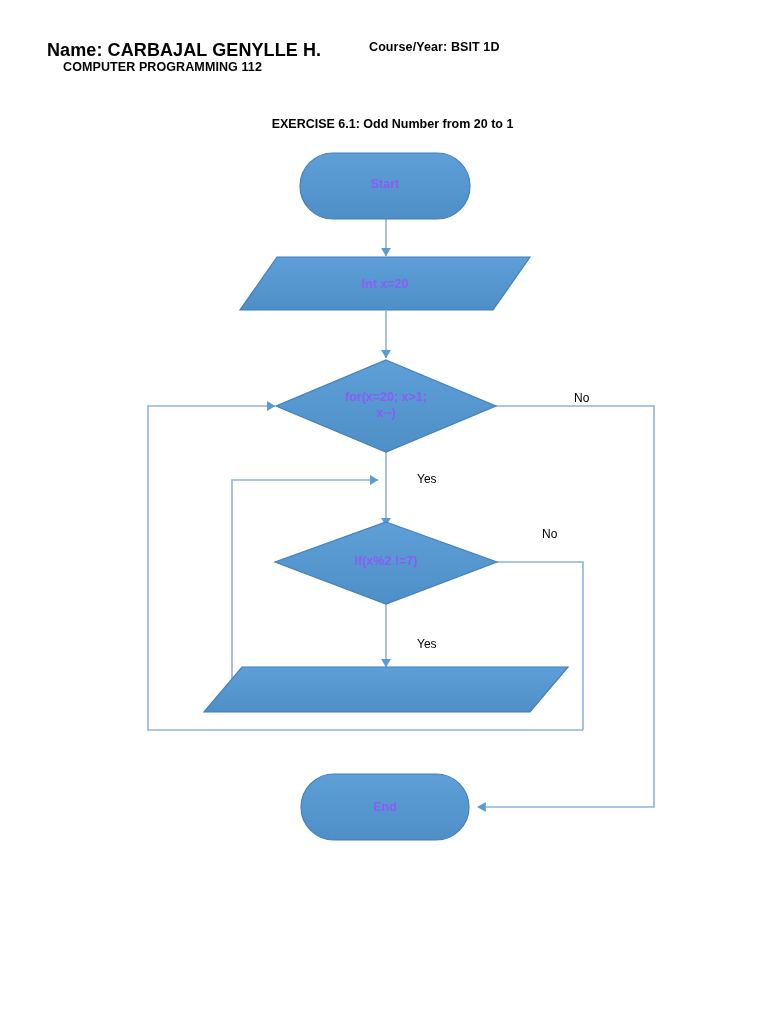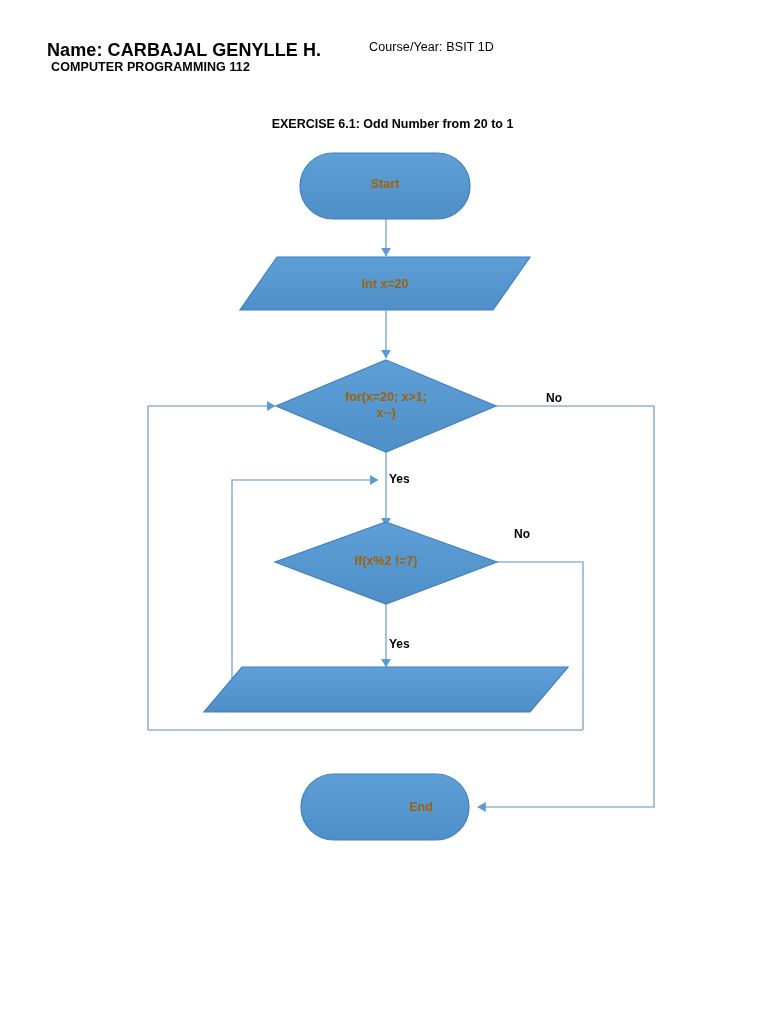--- a/index.html
+++ b/index.html
@@ -34,26 +34,26 @@
     top: 0;
     font-size: 18px;
     font-weight: bold;
     letter-spacing: 0.1px;
   }
   .hdr-course {
     position: absolute;
     left: 322px;
     top: 0;
     font-size: 12.5px;
-    font-weight: normal;
+    font-weight: bold;
     letter-spacing: 0.1px;
   }
   .hdr-subject {
     position: absolute;
-    left: 4px;
+    left: 16px;
     top: 20px;
     font-size: 12.5px;
     font-weight: bold;
     letter-spacing: 0.1px;
   }
 
   
   #exercise-title {
     position: absolute;
     left: 0;
@@ -81,29 +81,30 @@
     width: 768px;
     height: 1024px;
   }
 
   
   .node-label {
     position: absolute;
     text-align: center;
     font-size: 12.5px;
     font-weight: bold;
-    color: #a16207;
+    color: #8b5cf6;
     line-height: 1.25;
     pointer-events: none;
   }
   .edge-label {
     position: absolute;
     font-size: 12px;
-    font-weight: bold;
+    font-weight: normal;
     color: #000000;
+    margin-left: 28px;
   }
 </style>
 </head>
 <body>
 
 <div id="header">
   <div class="hdr-row">
     <span class="hdr-name">Name:  CARBAJAL GENYLLE H.</span>
     <span class="hdr-course">Course/Year:  BSIT 1D</span>
   </div>
@@ -171,21 +172,21 @@
   <div class="node-label" style="left:250px; top:277px; width:270px;">Int x=20</div>
 
   <div class="node-label" style="left:286px; top:390px; width:200px;">
     <div>for(x=20; x&gt;1;</div>
     <div>x--)</div>
   </div>
 
   <div class="node-label" style="left:286px; top:554px; width:200px;">If(x%2 !=7)</div>
 
 
-  <div class="node-label" style="left:301px; top:800px; width:168px;padding-left:36px;">End</div>
+  <div class="node-label" style="left:301px; top:800px; width:168px;">End</div>
 
   <div class="edge-label" style="left:546px; top:391px;">No</div>
 
   <div class="edge-label" style="left:389px; top:472px;">Yes</div>
 
   <div class="edge-label" style="left:514px; top:527px;">No</div>
 
   <div class="edge-label" style="left:389px; top:637px;">Yes</div>
 
 </div>

